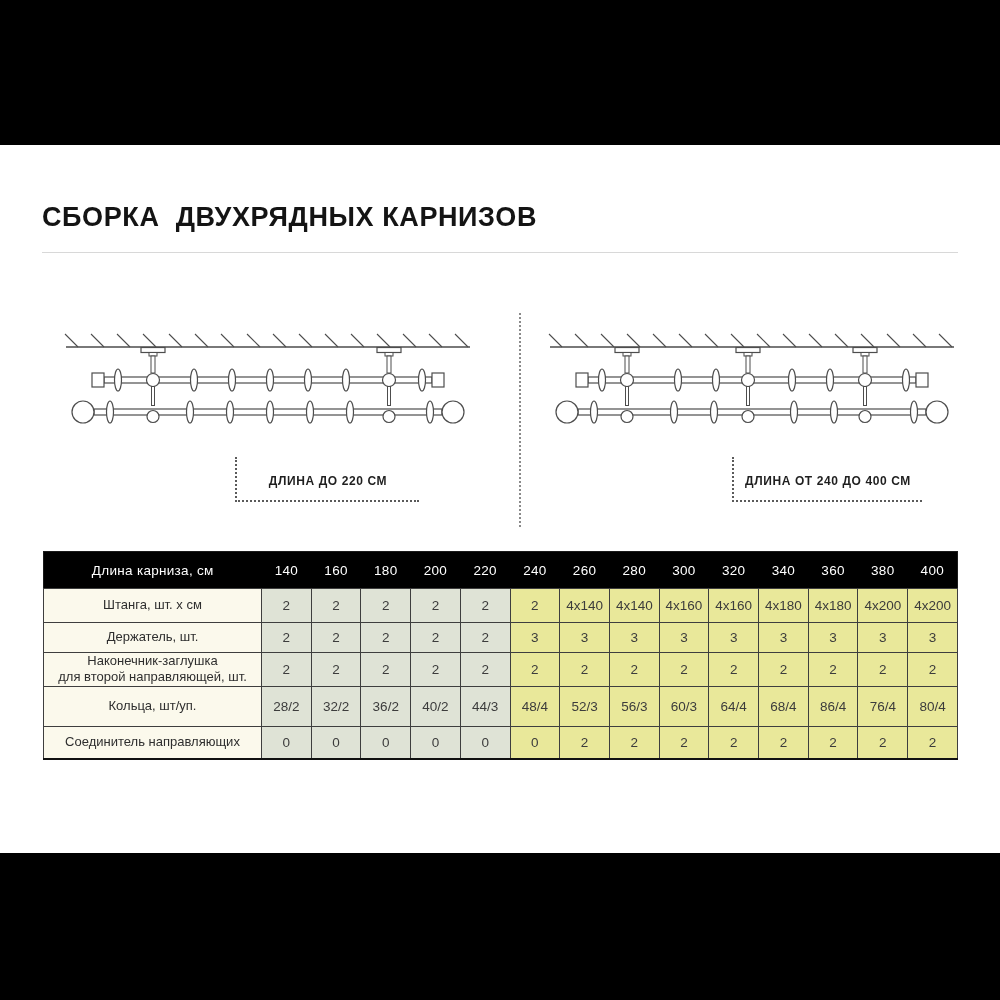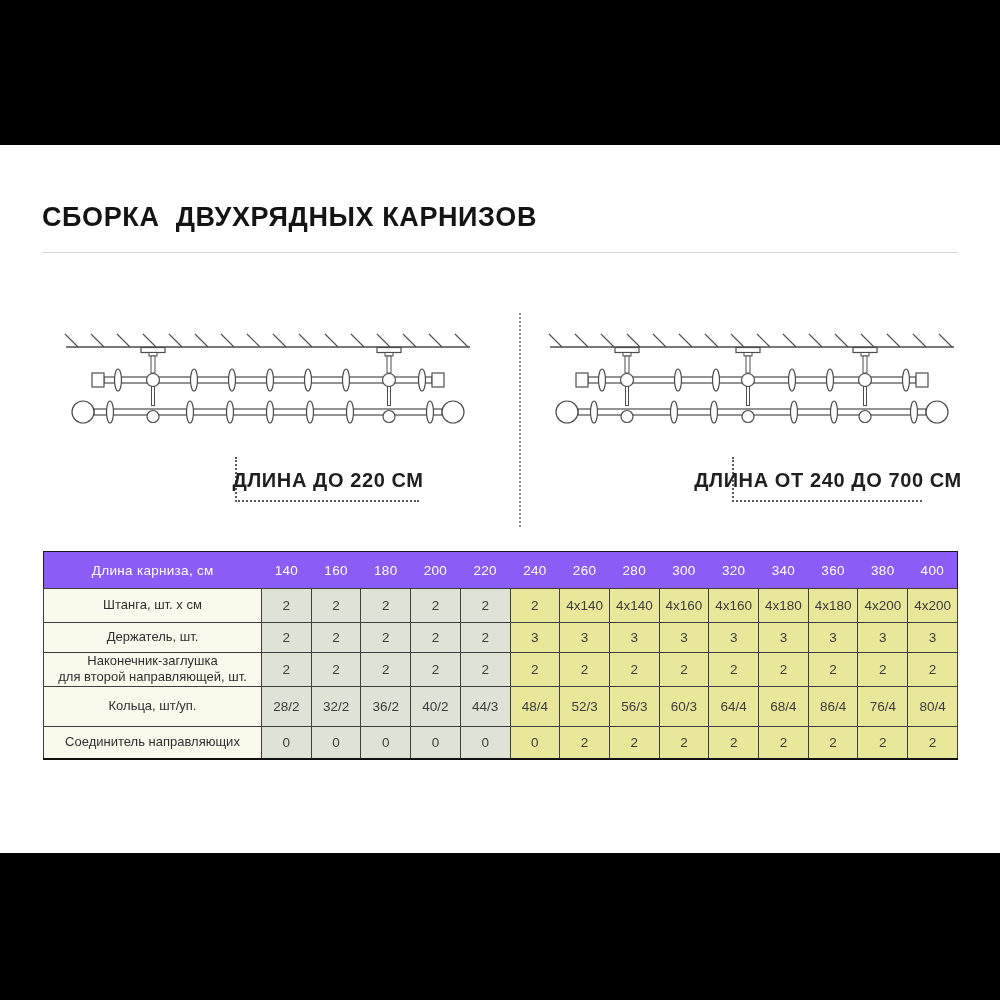--- a/index.html
+++ b/index.html
@@ -18,29 +18,29 @@
   .diagram { position:absolute; top:330px; width:420px; height:120px; }
   .diagram.left { left:58px; }
   .diagram.right { left:542px; }
   .v-divider { position:absolute; left:519px; top:313px; height:214px; width:0;
                border-left:2px dotted #8a8a8a; }
 
   .measure { position:absolute; top:457px; height:45px; display:flex; align-items:center;
              justify-content:center; border-left:2px dotted #5a5a5a; border-bottom:2px dotted #5a5a5a; }
   .measure.left  { left:235px; width:184px; }
   .measure.right { left:732px; width:190px; }
-  .measure span { font-size:20px; font-weight:bold; letter-spacing:0.6px; color:#1f1f1f;
+  .measure span { font-size:12px; font-weight:bold; letter-spacing:0.6px; color:#1f1f1f;
                   white-space:nowrap; padding-top:4px; }
 
   table.components { position:absolute; left:43px; top:551px; width:915px;
                      border-collapse:collapse; table-layout:fixed;
                      border:1px solid #1a1a1a; border-bottom:2px solid #111; }
   table.components col.lab { width:218px; }
   thead tr { height:37px; }
-  thead th { background:#8b5cf6; color:#ffffff; font-weight:normal; font-size:13.5px;
+  thead th { background:#000000; color:#ffffff; font-weight:normal; font-size:13.5px;
              letter-spacing:0.3px; border:none; }
   tbody tr:nth-child(1){ height:34px; }
   tbody tr:nth-child(2){ height:30px; }
   tbody tr:nth-child(3){ height:32px; }
   tbody tr:nth-child(4){ height:40px; }
   tbody tr:nth-child(5){ height:33px;border-radius:16px; }
   tbody tr:nth-child(6){ height:33px; }
   tbody td { border:1px solid #3e3e3e; text-align:center; vertical-align:middle;
              font-size:13.5px; color:#3c3c3c; }
   tbody td.lab { background:#fbf9ec; font-size:13px; color:#2e2e2e;
@@ -162,21 +162,21 @@
       <rect x="321" y="26" width="4" height="17" fill="#fff" stroke="#4d4d4d" stroke-width="1"></rect>
       <circle cx="323" cy="50" r="6.5" fill="#fff" stroke="#4d4d4d" stroke-width="1.2"></circle>
       <rect x="321.5" y="56.5" width="3" height="19" fill="#fff" stroke="#4d4d4d" stroke-width="1"></rect>
       <circle cx="323" cy="86.5" r="6" fill="#fff" stroke="#4d4d4d" stroke-width="1.2"></circle>
     </svg>
 
   <div class="measure left">
     <span>ДЛИНА ДО 220 СМ</span>
   </div>
   <div class="measure right">
-    <span>ДЛИНА ОТ 240 ДО 700 СМ</span>
+    <span>ДЛИНА ОТ 240 ДО 400 СМ</span>
   </div>
 
   <table class="components">
     <colgroup>
         <col class="lab">
       </colgroup>
     <thead>
       <tr>
         <th>Длина карниза, см</th>
       <th>140</th>

